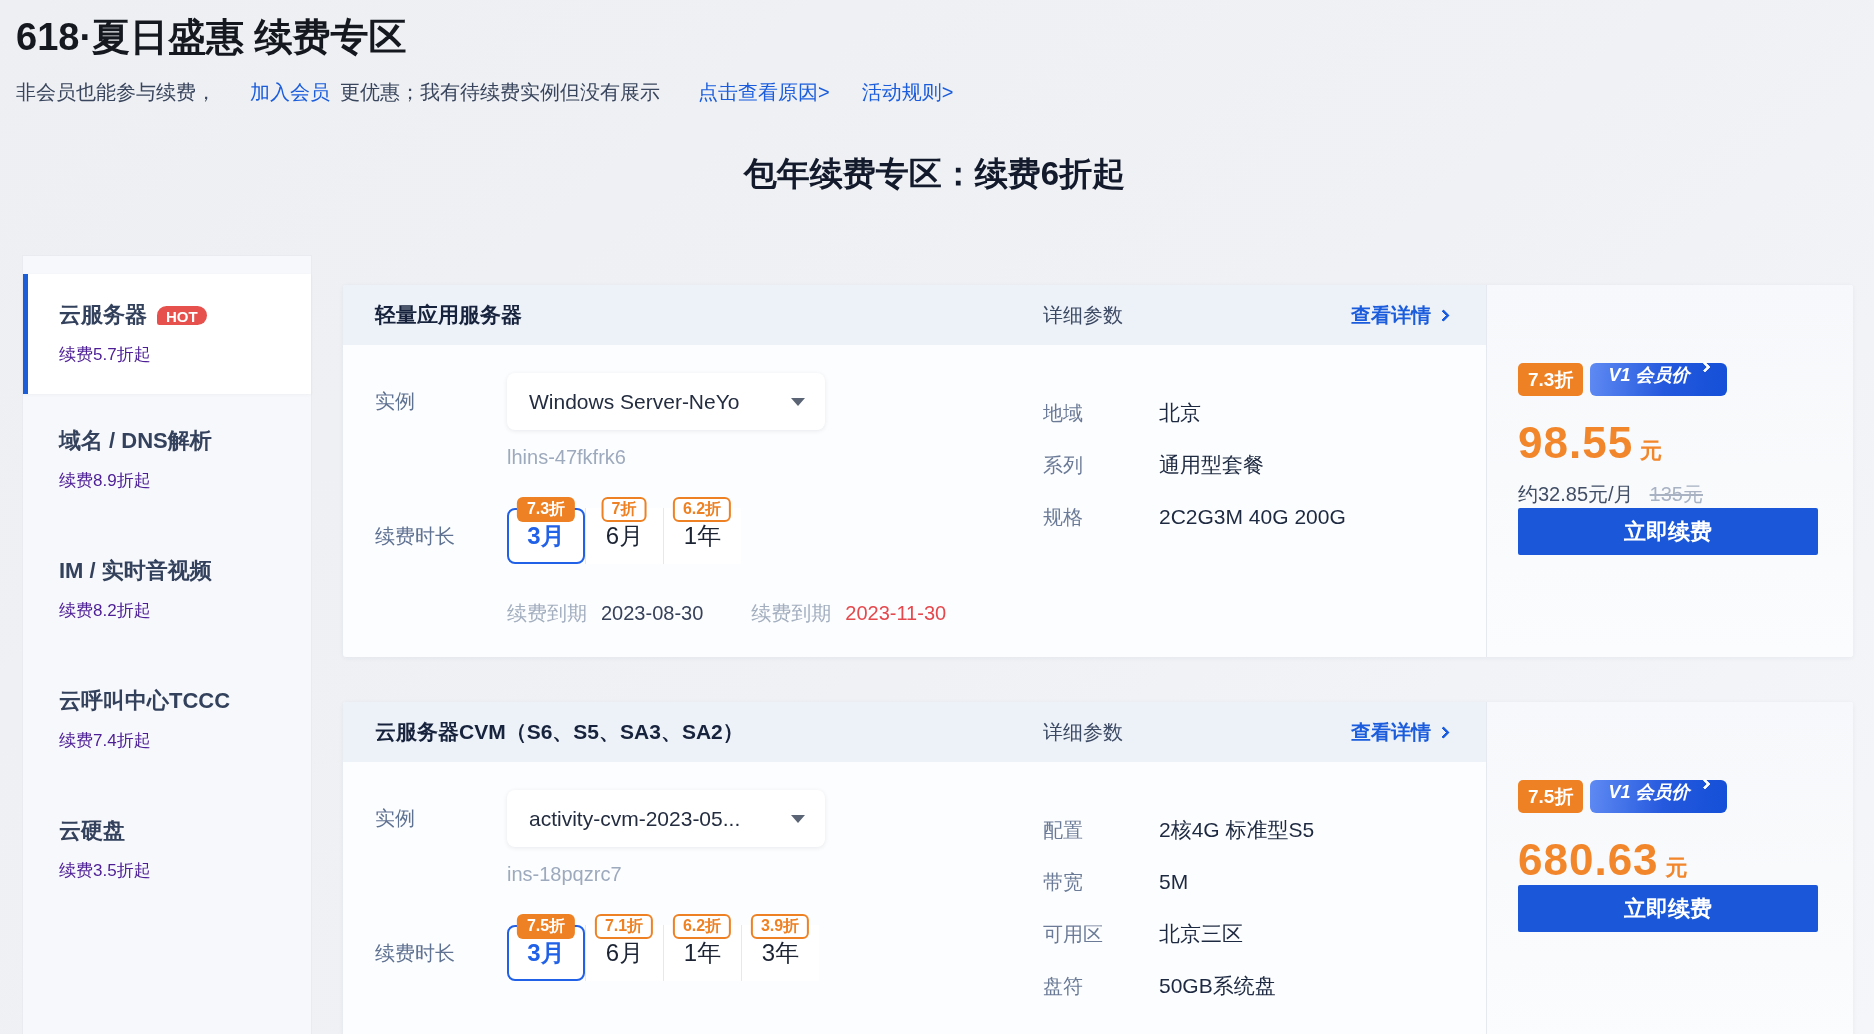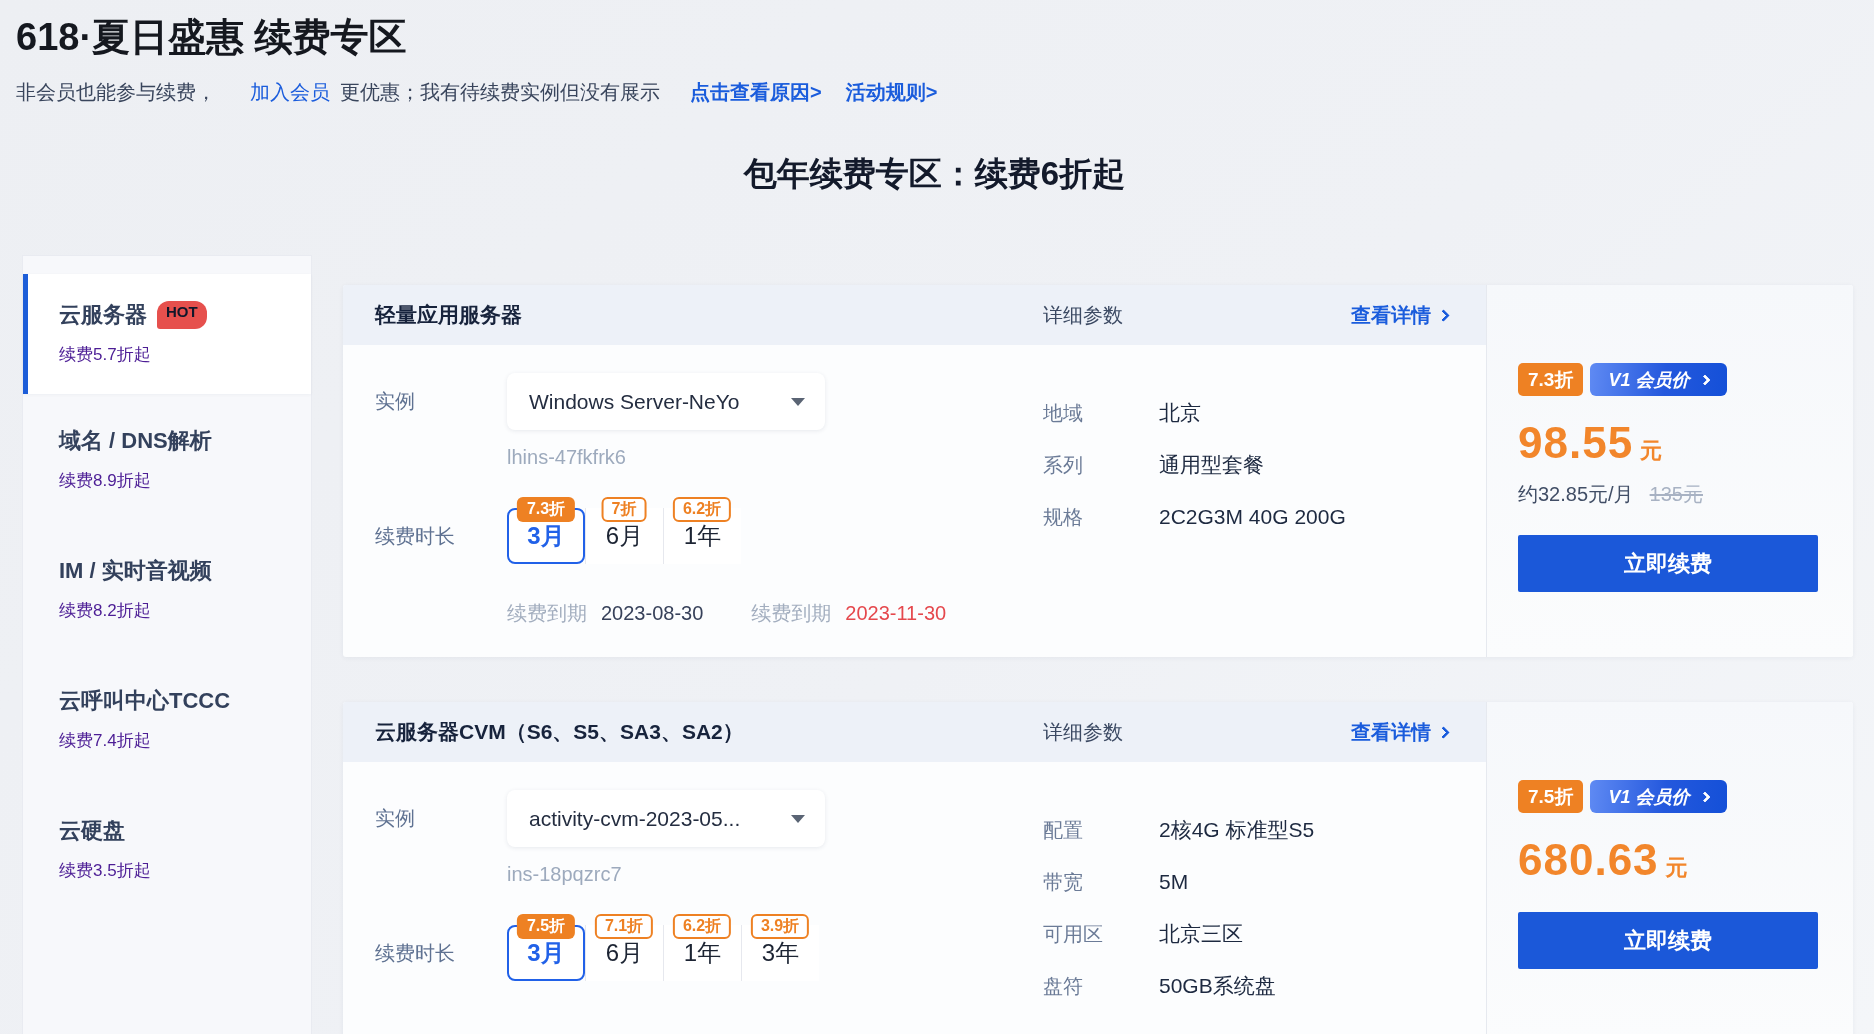--- a/index.html
+++ b/index.html
@@ -13,42 +13,42 @@
     position:relative; width:1874px; height:1034px; overflow:hidden;
     background:linear-gradient(140deg,#edeff3 0%,#eff1f5 55%,#f4f6f9 100%);
     padding:12px 21px 0 16px;
   }
   
   .h1 { font-size:38px; font-weight:bold; color:#15181f; letter-spacing:0; }
   .subtitle { margin-top:16px; font-size:20px; color:#39455c; display:flex; align-items:center; }
   .subtitle .t { margin-right:6px; }
   .subtitle a { color:#1a5cdc; text-decoration:none; cursor:pointer; }
   .subtitle .join { margin:0 10px 0 28px; }
-  .subtitle .strong-link { font-weight:bold; margin-left:24px; }
+  .subtitle .strong-link { font-weight:normal; margin-left:32px; }
   .h2 { margin-top:46px; font-size:33px; font-weight:bold; color:#131a2b;text-align:center; }
 
   
   .layout { display:flex; align-items:flex-start; margin-top:58px; margin-left:6px; }
 
   
   .sidebar {
     flex:none; width:290px; height:800px;
     background:#f7f8fb; border:1px solid #e9ebf1;
     padding-top:18px;
   }
   .side-item { position:relative; padding:32px 20px 32px 36px; cursor:pointer; }
   .side-item.active { background:#ffffff; padding:26px 20px 28px 36px; box-shadow:0 1px 3px rgba(60,70,100,.05); }
   .side-item.active::before {
     content:""; position:absolute; left:0; top:0; bottom:0; width:5px; background:#1c5dd8;
   }
   .side-title { font-size:22px; font-weight:bold; color:#33415c; display:flex; align-items:center; }
   .side-sub { margin-top:13px; font-size:17px; color:#4c1d95; }
   .hot-badge {
-    display:inline-block; margin-left:10px; padding:3px 9px 10px;
-    background:#e6504d; color:#0f172a; font-size:15px; font-weight:bold;
+    display:inline-block; margin-left:10px; padding:3px 9px 1px;
+    background:#e6504d; color:#ffffff; font-size:15px; font-weight:bold;
     border-radius:12px 12px 12px 3px; line-height:1;
   }
 
   
   .cards { flex:1; margin-left:31px; margin-top:30px; }
   .card {
     display:flex; background:#fcfdfe; border-radius:3px;
     box-shadow:0 1px 5px rgba(40,50,80,.06);
   }
   .card + .card { margin-top:45px; }
@@ -117,33 +117,33 @@
     flex:none; width:367px; border-left:1px solid #e6e9ef;
     padding:78px 0 36px 31px; border-radius:0 3px 3px 0;
     background:linear-gradient(180deg,#f6f8fb 0%,#fbfcfd 100%);
   }
   .badges { display:flex; align-items:center; }
   .obadge {
     height:33px; display:flex; align-items:center; padding:0 10px;
     background:#ee8123; color:#fff; font-size:19px; font-weight:bold; border-radius:5px;
   }
   .vbadge {
-    height:33px; display:flex; align-items:center; padding:0 18px;
+    height:33px; display:flex; align-items:flex-start; padding:0 18px;
     margin-left:7px; border-radius:6px; cursor:pointer; text-decoration:none;
     background:linear-gradient(95deg,#5f8af3 0%,#2458dd 55%,#1450d8 100%);
     color:#fff; font-size:18px; font-weight:bold; font-style:italic;
   }
   .amount { margin-top:22px; display:flex; align-items:baseline; color:#f2862b; }
   .amount .num { font-size:44px; font-weight:bold; letter-spacing:1px; }
   .amount .unit { font-size:22px; margin-left:7px; font-weight:bold; }
   .monthly { margin-top:13px; display:flex; align-items:center; font-size:20px; }
   .monthly .per { color:#414e66; }
   .monthly .orig { color:#a8b2c3; text-decoration:line-through; margin-left:16px; }
   .renew-btn {
-    display:block; margin-top:27px; width:300px; height:57px;
+    display:block; width:300px; height:47px;
     background:#1b58d9; color:#fff; font-size:22px; font-weight:bold;
     border:none; border-radius:2px; cursor:pointer;
     font-family:"Liberation Sans","DejaVu Sans",sans-serif;
   }
 </style>
 </head>
 <body>
 
 <div class="page">
 

